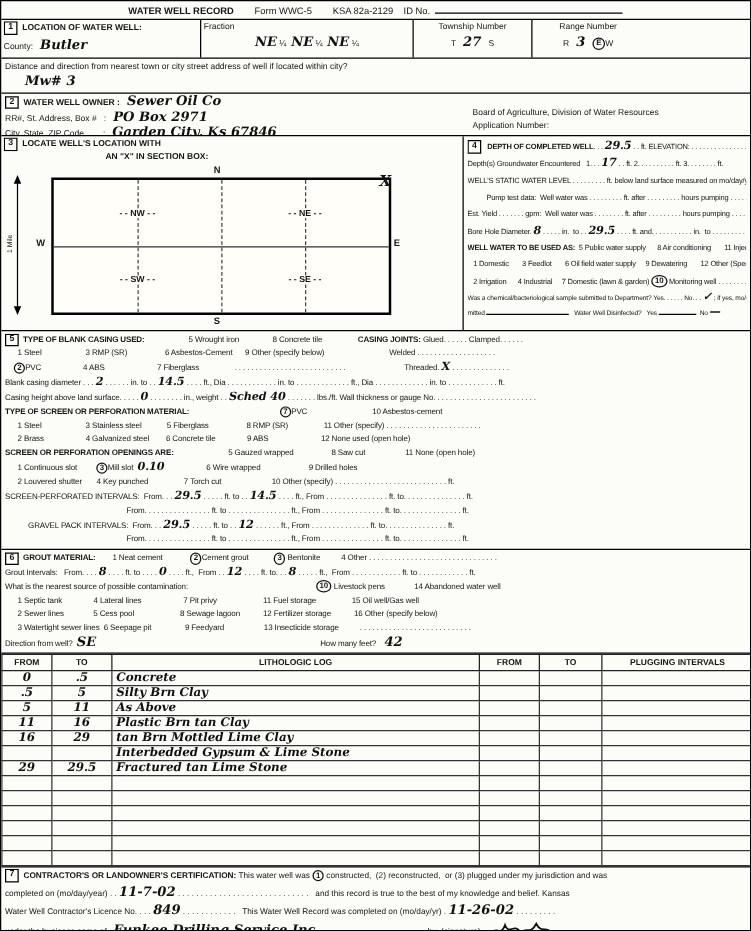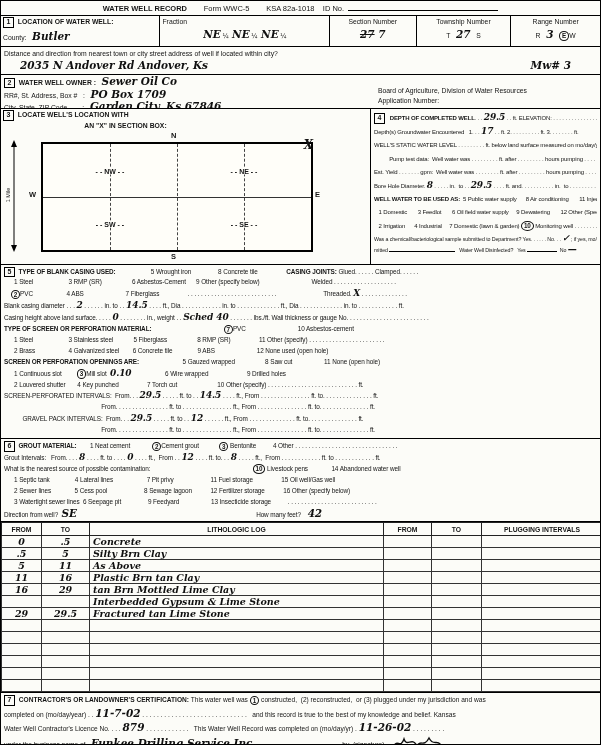--- a/index.html
+++ b/index.html
@@ -73,57 +73,52 @@
   
   .sec7{border-top:1.5px solid #000;padding:1px 3px;overflow:hidden;}
   .sec7 .line{font-size:6.6px;line-height:12.2px;}
   .sig-row{display:flex;align-items:flex-end;}
 </style>
 </head>
 <body>
 
 <div class="form">
 
-  <div class="hdr line"><span class="sg-b">WATER WELL RECORD</span><span class="sg-p">        Form WWC-5        KSA 82a-1018    ID No.  </span><span class="sg-rule" style="width: 150px;"></span></div>
+  <div class="hdr line"><span class="sg-b">WATER WELL RECORD</span><span class="sg-p">        Form WWC-5        KSA 82a-2129    ID No.  </span><span class="sg-rule" style="width: 150px;"></span></div>
 
   <div class="locrow">
     <div class="loccell lc1">
       <div class="line"><span class="sg-bx">1</span><span class="sg-b"> LOCATION OF WATER WELL:</span></div>
       <div class="line val"><span class="sg-p">County:   </span><span class="sg-hwl">Butler</span></div>
     </div>
     <div class="loccell lc2">
       <div class="line"><span class="sg-p">Fraction</span></div>
       <div class="line val cen"><span class="sg-hwl">NE</span><span class="sg-p"> ¼  </span><span class="sg-hwl">NE</span><span class="sg-p"> ¼  </span><span class="sg-hwl">NE</span><span class="sg-p"> ¼</span></div>
     </div>
-    <div class="loccell lc3">
-      <div class="line cen"><span class="sg-p">Section Number</span></div>
-      <div class="line val cen"><span class="sg-strike">27</span><span class="sg-hwl"> 7</span></div>
-    </div>
     <div class="loccell lc4">
       <div class="line cen"><span class="sg-p">Township Number</span></div>
       <div class="line val cen"><span class="sg-p">T   </span><span class="sg-hwl">27</span><span class="sg-p">   S</span></div>
     </div>
     <div class="loccell lc5">
       <div class="line cen"><span class="sg-p">Range Number</span></div>
       <div class="line val cen"><span class="sg-p">R   </span><span class="sg-hwl">3</span><span class="sg-p">   </span><span class="sg-circ">E</span><span class="sg-p">W</span></div>
     </div>
   </div>
 
   <div class="distrow">
     <div class="line">Distance and direction from nearest town or city street address of well if located within city?</div>
     <div class="addr-line">
-      <span class="sg-hwl">2035 N Andover Rd Andover, Ks</span>
       <span class="sg-hwl">Mw# 3</span>
     </div>
   </div>
 
   <div class="ownrow">
     <div class="own-left">
       <div class="line"><span class="sg-bx">2</span><span class="sg-b"> WATER WELL OWNER :   </span><span class="sg-hwl">Sewer Oil Co</span></div>
-      <div class="line"><span class="sg-p">RR#, St. Address, Box #   :   </span><span class="sg-hwl">PO Box 1709</span></div>
+      <div class="line"><span class="sg-p">RR#, St. Address, Box #   :   </span><span class="sg-hwl">PO Box 2971</span></div>
       <div class="line"><span class="sg-p">City, State, ZIP Code        :   </span><span class="sg-hwl">Garden City, Ks 67846</span></div>
     </div>
     <div class="own-right">
       <div class="line">Board of Agriculture, Division of Water Resources</div>
       <div class="line">Application Number:</div>
     </div>
   </div>
 
   <div class="row34">
     <div class="sec3">
@@ -319,21 +314,21 @@
           <td></td>
           <td></td>
           <td></td>
         </tr>
   </tbody>
     </table>
 
   <div class="sec7">
     <div class="line"><span class="sg-bx">7</span><span class="sg-b"> CONTRACTOR'S OR LANDOWNER'S CERTIFICATION:</span><span class="sg-p"> This water well was </span><span class="sg-circ">1</span><span class="sg-p"> constructed,  (2) reconstructed,  or (3) plugged under my jurisdiction and was</span></div>
     <div class="line"><span class="sg-p">completed on (mo/day/year) . . </span><span class="sg-hwl">11-7-02</span><span class="sg-p"> . . . . . . . . . . . . . . . . . . . . . . . . . . . . .   and this record is true to the best of my knowledge and belief. Kansas</span></div>
-    <div class="line"><span class="sg-p">Water Well Contractor's Licence No. . . . </span><span class="sg-hwl">879</span><span class="sg-p"> . . . . . . . . . . . .   This Water Well Record was completed on (mo/day/yr) . </span><span class="sg-hwl">11-26-02</span><span class="sg-p"> . . . . . . . . .</span></div>
+    <div class="line"><span class="sg-p">Water Well Contractor's Licence No. . . . </span><span class="sg-hwl">849</span><span class="sg-p"> . . . . . . . . . . . .   This Water Well Record was completed on (mo/day/yr) . </span><span class="sg-hwl">11-26-02</span><span class="sg-p"> . . . . . . . . .</span></div>
     <div class="sig-row">
       <div class="line"><span class="sg-p">under the business name of   </span><span class="sg-hwl">Funkee Drilling Service Inc</span><span class="sg-p">                                                 by  (signature)   </span></div>
       <svg width="52" height="16">
         <path d="M3 13 C7 2, 10 15, 14 4 C17 13, 22 1, 27 11 C30 4, 34 13, 39 3 C43 11, 47 5, 50 9" fill="none" stroke="#101010" stroke-width="1.4" stroke-linecap="round"></path>
       </svg>
     </div>
   </div>
 
 </div>
 

